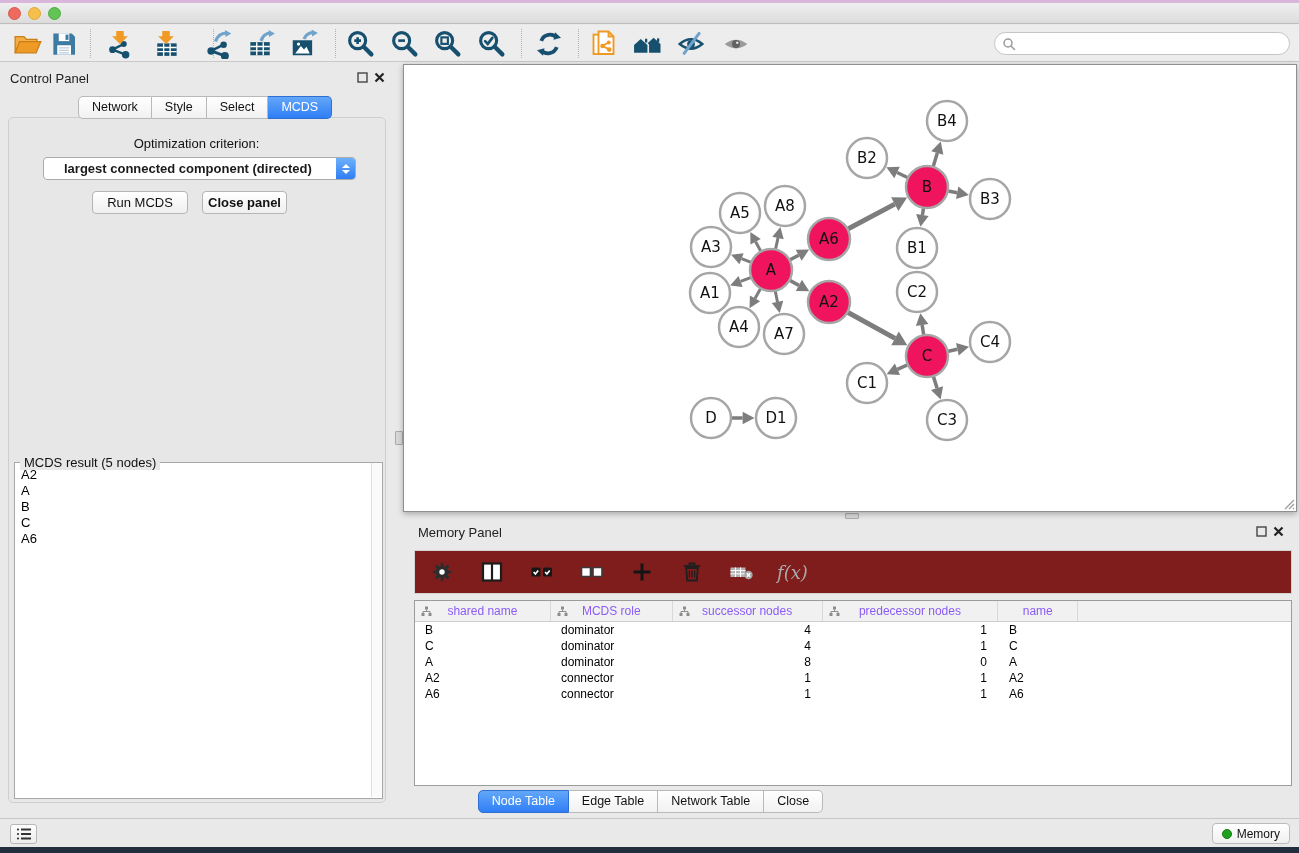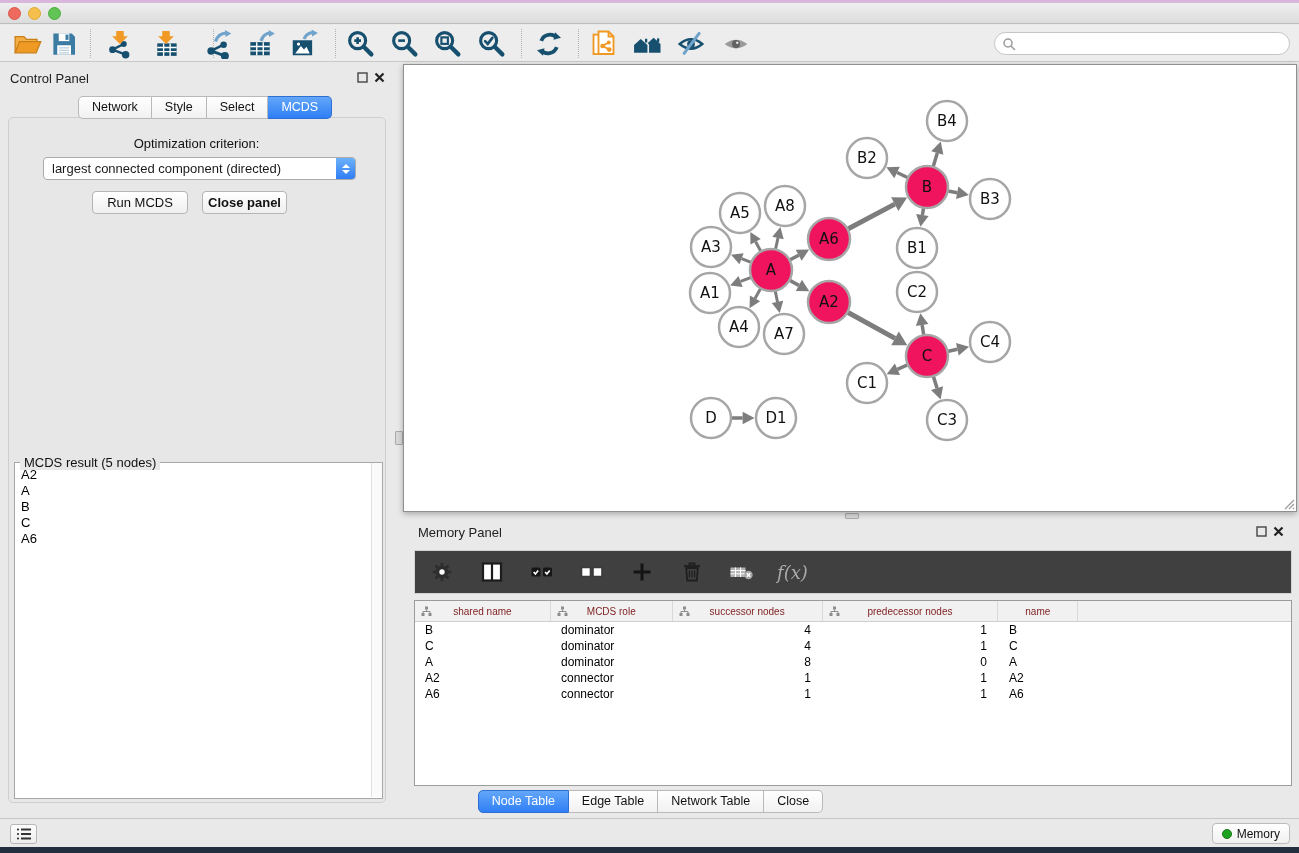--- a/index.html
+++ b/index.html
@@ -29,21 +29,21 @@
   .cp-title{position:absolute;left:10px;top:71px;font-size:13px;color:#222;}
   .panel-ctl{position:absolute;display:flex;gap:6px;align-items:center;}
   .cp-content{position:absolute;left:8px;top:117px;width:378px;height:686px;background:#e7e7e7;border:1px solid #cfcfcf;border-radius:5px;}
   .segbar{position:absolute;display:flex;}
   .seg{border:1px solid #b9b9b9;border-left:none;background:linear-gradient(#ffffff,#f1f1f1);padding:3px 13px 4px;font-size:12.5px;color:#111;white-space:nowrap;cursor:default;}
   .seg:first-child{border-left:1px solid #b9b9b9;border-radius:5px 0 0 5px;}
   .seg:last-child{border-radius:0 5px 5px 0;}
   .seg.active{background:linear-gradient(#63a7f9,#2f7ef5);border-color:#2d6fd2;color:#fff;}
   .opt-label{position:absolute;left:0;width:393px;top:136px;text-align:center;font-size:13px;color:#111;}
   .dropdown{position:absolute;left:43px;top:157px;width:313px;height:23px;background:#fff;border:1px solid #ababab;border-radius:4px;display:flex;align-items:center;font-size:13px;}
-  .dropdown .val{flex:1;padding-left:8px;white-space:nowrap;overflow:hidden;}
+  .dropdown .val{flex:1;padding-left:20px;white-space:nowrap;overflow:hidden;font-weight:bold;}
   .dd-btn{width:19px;height:21px;border-radius:0 3px 3px 0;background:linear-gradient(#6db1fb,#2f7ef5);display:flex;flex-direction:column;align-items:center;justify-content:center;gap:2px;}
   .dd-btn .up{width:0;height:0;border-left:4px solid transparent;border-right:4px solid transparent;border-bottom:4px solid #fff;}
   .dd-btn .down{width:0;height:0;border-left:4px solid transparent;border-right:4px solid transparent;border-top:4px solid #fff;}
   .btn{position:absolute;height:23px;border:1px solid #b5b5b5;border-radius:4px;background:linear-gradient(#ffffff,#efefef);font-size:13px;color:#111;display:flex;align-items:center;justify-content:center;cursor:default;}
   .groupbox{position:absolute;left:14px;top:462px;width:369px;height:337px;border:1px solid #a8a8a8;background:#fff;}
   .group-legend{position:absolute;left:20px;top:455px;background:#e7e7e7;padding:0 4px;font-size:13px;color:#111;}
   .mcds-list{position:absolute;left:15px;top:468px;width:355px;height:329px;font-size:13px;color:#000;}
   .mcds-item{padding:0 0 3px 6px;line-height:13px;}
   .scroll-track{position:absolute;top:463px;left:371px;width:11px;height:334px;background:#fafafa;border-left:1px solid #e0e0e0;}
 
@@ -51,26 +51,26 @@
   .nwin{position:absolute;left:403px;top:64px;width:894px;height:448px;background:#fff;border:1px solid #8f8f8f;box-shadow:0 2px 6px rgba(0,0,0,.28);}
   .nwin-tb{position:relative;height:22px;background:linear-gradient(#ececec,#d5d5d5);border-bottom:1px solid #a6a6a6;}
   .nwin-tb .tl{top:5px;width:11px;height:11px;}
   .nwin-title{position:absolute;left:0;right:0;top:4px;text-align:center;font-size:13px;color:#333;}
   .ncanvas{position:absolute;left:0;top:23px;right:0;bottom:0;background:#fff;}
   .grip{position:absolute;right:1px;bottom:1px;}
   .split-knob{position:absolute;background:#d8d8d8;border:1px solid #ababab;border-radius:1px;}
 
   
   .tp-title{position:absolute;left:418px;top:525px;font-size:13px;color:#222;}
-  .tp-toolbar{position:absolute;left:414px;top:550px;width:878px;height:44px;background:#404040;border:1px solid #d2d2d2;display:flex;align-items:center;gap:20px;padding-left:12px;}
+  .tp-toolbar{position:absolute;left:414px;top:550px;width:878px;height:44px;background:#7f1d1d;border:1px solid #d2d2d2;display:flex;align-items:center;gap:20px;padding-left:12px;}
   .tpi{width:30px;height:30px;display:flex;align-items:center;justify-content:center;cursor:default;}
   .fx{font-family:"DejaVu Serif",serif;font-style:italic;font-size:18px;color:#ababab;}
   .table{position:absolute;left:414px;top:600px;width:878px;height:186px;background:#fff;border:1px solid #9c9c9c;}
   .thead{display:flex;height:21px;background:#f1f1f1;border-bottom:1px solid #cfcfcf;}
-  .th{position:relative;display:flex;align-items:center;justify-content:center;font-size:10px;color:#7f1d1d;border-right:1px solid #d8d8d8;}
+  .th{position:relative;display:flex;align-items:center;justify-content:center;font-size:12px;color:#8b5cf6;border-right:1px solid #d8d8d8;}
   .th .hicon{position:absolute;left:6px;top:5px;}
   .tr{display:flex;height:16px;align-items:center;}
   .td{font-size:12px;color:#000;overflow:hidden;white-space:nowrap;}
   .td.left{padding-left:10px;text-align:left;}
   .td.right{padding-right:12px;text-align:right;}
 
   .tp-tabs{position:absolute;left:1px;width:1299px;top:790px;display:flex;justify-content:center;}
   .statusbar{position:absolute;left:0;right:0;top:818px;height:29px;background:#e9e9e9;border-top:1px solid #c6c6c6;}
   .list-btn{position:absolute;left:10px;top:5px;width:27px;height:20px;background:linear-gradient(#fdfdfd,#ededed);border:1px solid #b7b7b7;border-radius:3px;display:flex;align-items:center;justify-content:center;}
   .mem-btn{position:absolute;right:9px;top:4px;height:21px;padding:0 9px;background:linear-gradient(#ffffff,#f0f0f0);border:1px solid #bbb;border-radius:4px;display:flex;align-items:center;gap:5px;font-size:12px;color:#111;}

